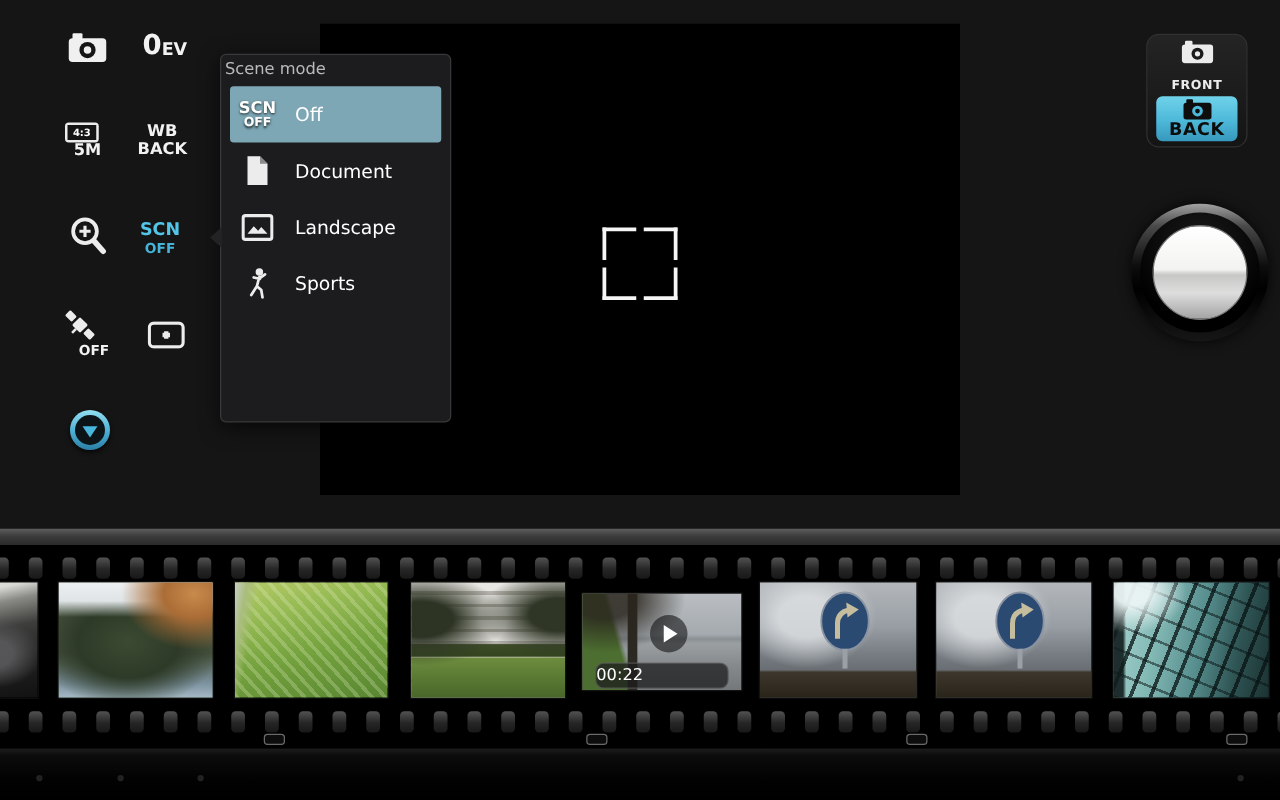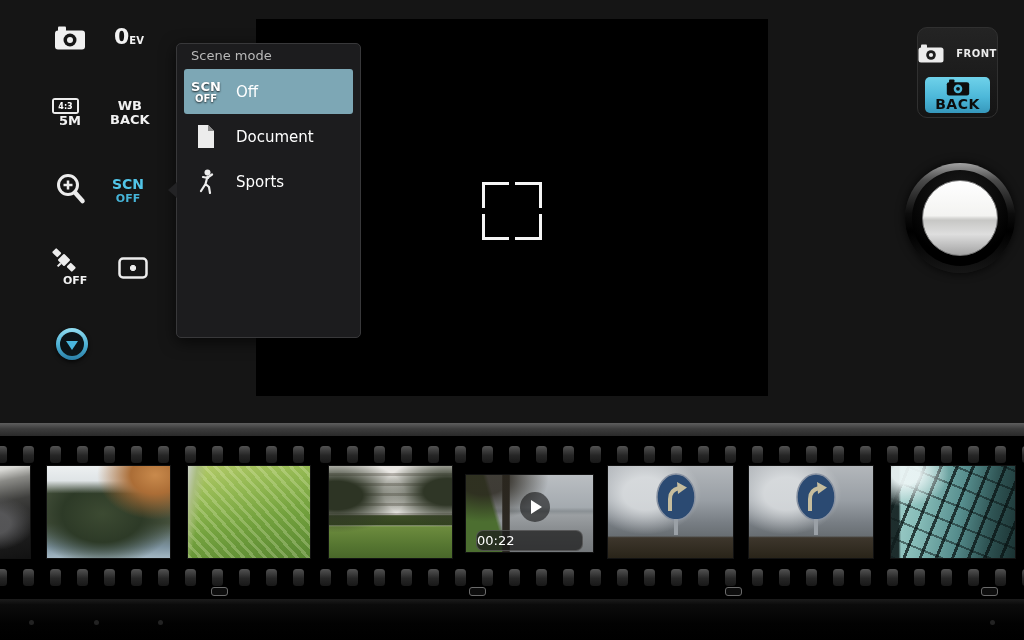--- a/index.html
+++ b/index.html
@@ -13,21 +13,21 @@
   .focus-bracket .tl{left:0;top:0;border-left-width:3px;border-top-width:3px}
   .focus-bracket .tr{right:0;top:0;border-right-width:3px;border-top-width:3px}
   .focus-bracket .bl{left:0;bottom:0;border-left-width:3px;border-bottom-width:3px}
   .focus-bracket .br{right:0;bottom:0;border-right-width:3px;border-bottom-width:3px}
 
   
   .side-btn{position:absolute;cursor:pointer}
   .txt-ic{font-weight:bold;color:#f2f2f2;text-align:center}
   .si-ev{left:114px;top:26px;display:flex;align-items:flex-end}
   .si-ev .big{font-size:22px;font-weight:bold;line-height:22px}
-  .si-ev .small{font-size:10px;font-weight:bold;line-height:15px}
+  .si-ev .small{font-size:14px;font-weight:bold;line-height:15px}
   .si-res{left:52px;top:98px}
   .res-screen{width:27px;height:16px;background:#ececec;border-radius:3px;position:relative}
   .res-inner{position:absolute;left:2px;top:2px;right:2px;bottom:2px;background:#141414;
              display:flex;align-items:center;justify-content:center;font-size:8px;font-weight:bold;color:#fff}
   .res-mp{font-size:13px;font-weight:bold;margin-top:-1px;margin-left:7px}
   .si-wb{left:110px;top:99px;font-size:13px;font-weight:bold;line-height:14px;text-align:center}
   .si-scn{left:112px;top:177px;text-align:center;color:#52c5e8}
   .si-scn .l1{font-size:14px;font-weight:bold;line-height:15px}
   .si-scn .l2{font-size:11px;font-weight:bold;line-height:13px;color:#46b4d8}
   .si-gps{left:46px;top:247px;width:44px;height:44px}
@@ -39,34 +39,34 @@
   .si-more .in{width:24px;height:24px;border-radius:50%;background:#0c1418;
                display:flex;align-items:center;justify-content:center}
   .si-more .tri{width:0;height:0;border-left:6px solid transparent;border-right:6px solid transparent;
                 border-top:9px solid #49b6de;margin-top:2px}
 
   
   .scene-menu{position:absolute;left:176px;top:43px;width:185px;height:295px;background:#1c1c1e;
               border:1px solid #38383a;border-radius:5px;box-shadow:0 4px 16px rgba(0,0,0,.65);box-sizing:border-box}
   .scene-arrow{position:absolute;left:-9px;top:138px;width:0;height:0;
                border-top:8px solid transparent;border-bottom:8px solid transparent;border-right:9px solid #232325}
-  .menu-title{height:25px;line-height:24px;padding-left:14px;font-size:13px;color:#b9b9b9}
+  .menu-title{height:25px;line-height:24px;padding-left:3px;font-size:13px;color:#b9b9b9}
   .menu-items{padding:0 7px}
   .menu-row{display:flex;align-items:center;height:45px;border-radius:3px;cursor:pointer}
   .menu-row.selected{background:#7da7b5}
   .mi{width:32px;margin-left:6px;display:flex;justify-content:center;align-items:center}
   .mlabel{margin-left:14px;font-size:15px;color:#fff}
   .scn-badge{text-align:center;color:#fff;text-shadow:0 1px 2px rgba(0,0,0,.8)}
   .scn-badge .l1{font-size:13px;font-weight:bold;line-height:13px}
   .scn-badge .l2{font-size:10px;font-weight:bold;line-height:11px}
 
   
   .cam-switch{position:absolute;left:917px;top:27px;width:81px;height:91px;border-radius:10px;
               background:linear-gradient(180deg,#242424,#141414);border:1px solid #303030;box-sizing:border-box}
-  .front-btn{position:absolute;left:0;top:3px;width:100%;height:44px;display:flex;flex-direction:row;
+  .front-btn{position:absolute;left:0;top:3px;width:100%;height:44px;display:flex;flex-direction:column;
              align-items:center;justify-content:center;gap:12px;cursor:pointer}
   .front-btn .lbl{font-size:10px;font-weight:bold;color:#ececec;letter-spacing:.5px}
   .back-btn{position:absolute;left:7px;top:49px;width:65px;height:36px;border-radius:5px;cursor:pointer;
             background:linear-gradient(180deg,#6fd2ea 0%,#4db8d9 55%,#3698bc 100%);
             display:flex;flex-direction:column;align-items:center;justify-content:center}
   .back-btn .lbl{font-size:14px;font-weight:bold;color:#0c0c0c;letter-spacing:.5px}
 
   
   .shutter{position:absolute;left:905px;top:163px;width:110px;height:110px;border-radius:50%;cursor:pointer;
            background:linear-gradient(180deg,#a2a2a2 0%,#4a4a4a 16%,#0c0c0c 46%,#000 62%,#161616 100%);
@@ -232,20 +232,29 @@
       <div class="mi">
         <svg width="22" height="25" viewBox="0 0 22 25">
           <path d="M3 1 h10 l6 6 v17 h-16 z" fill="#ececec"></path>
           <path d="M13 1 l6 6 h-6 z" fill="#8a8a8a"></path>
         </svg>
       </div>
       <div class="mlabel">Document</div>
     </div>
     <div class="menu-row">
       <div class="mi">
+        <svg width="26" height="22" viewBox="0 0 26 22">
+          <rect x="1.5" y="1.5" width="23" height="19" rx="2" fill="none" stroke="#ececec" stroke-width="2.5"></rect>
+          <path d="M5 16 l5-6 3.5 3.5 2.5-3 5 5.5 z" fill="#ececec"></path>
+        </svg>
+      </div>
+      <div class="mlabel">Landscape</div>
+    </div>
+    <div class="menu-row">
+      <div class="mi">
         <svg width="22" height="25" viewBox="0 0 22 25">
           <circle cx="12.5" cy="3.5" r="3" fill="#ececec"></circle>
           <path d="M12.5 7.5 l-2 7.5 M12 9 l5-3.5 M13 9 l-5-1 M10.5 15 l-4.5 7 M10.5 15 l3.5 3 1 6" fill="none" stroke="#ececec" stroke-width="2.2" stroke-linecap="round"></path>
         </svg>
       </div>
       <div class="mlabel">Sports</div>
     </div>
   </div>
 </div>
 

